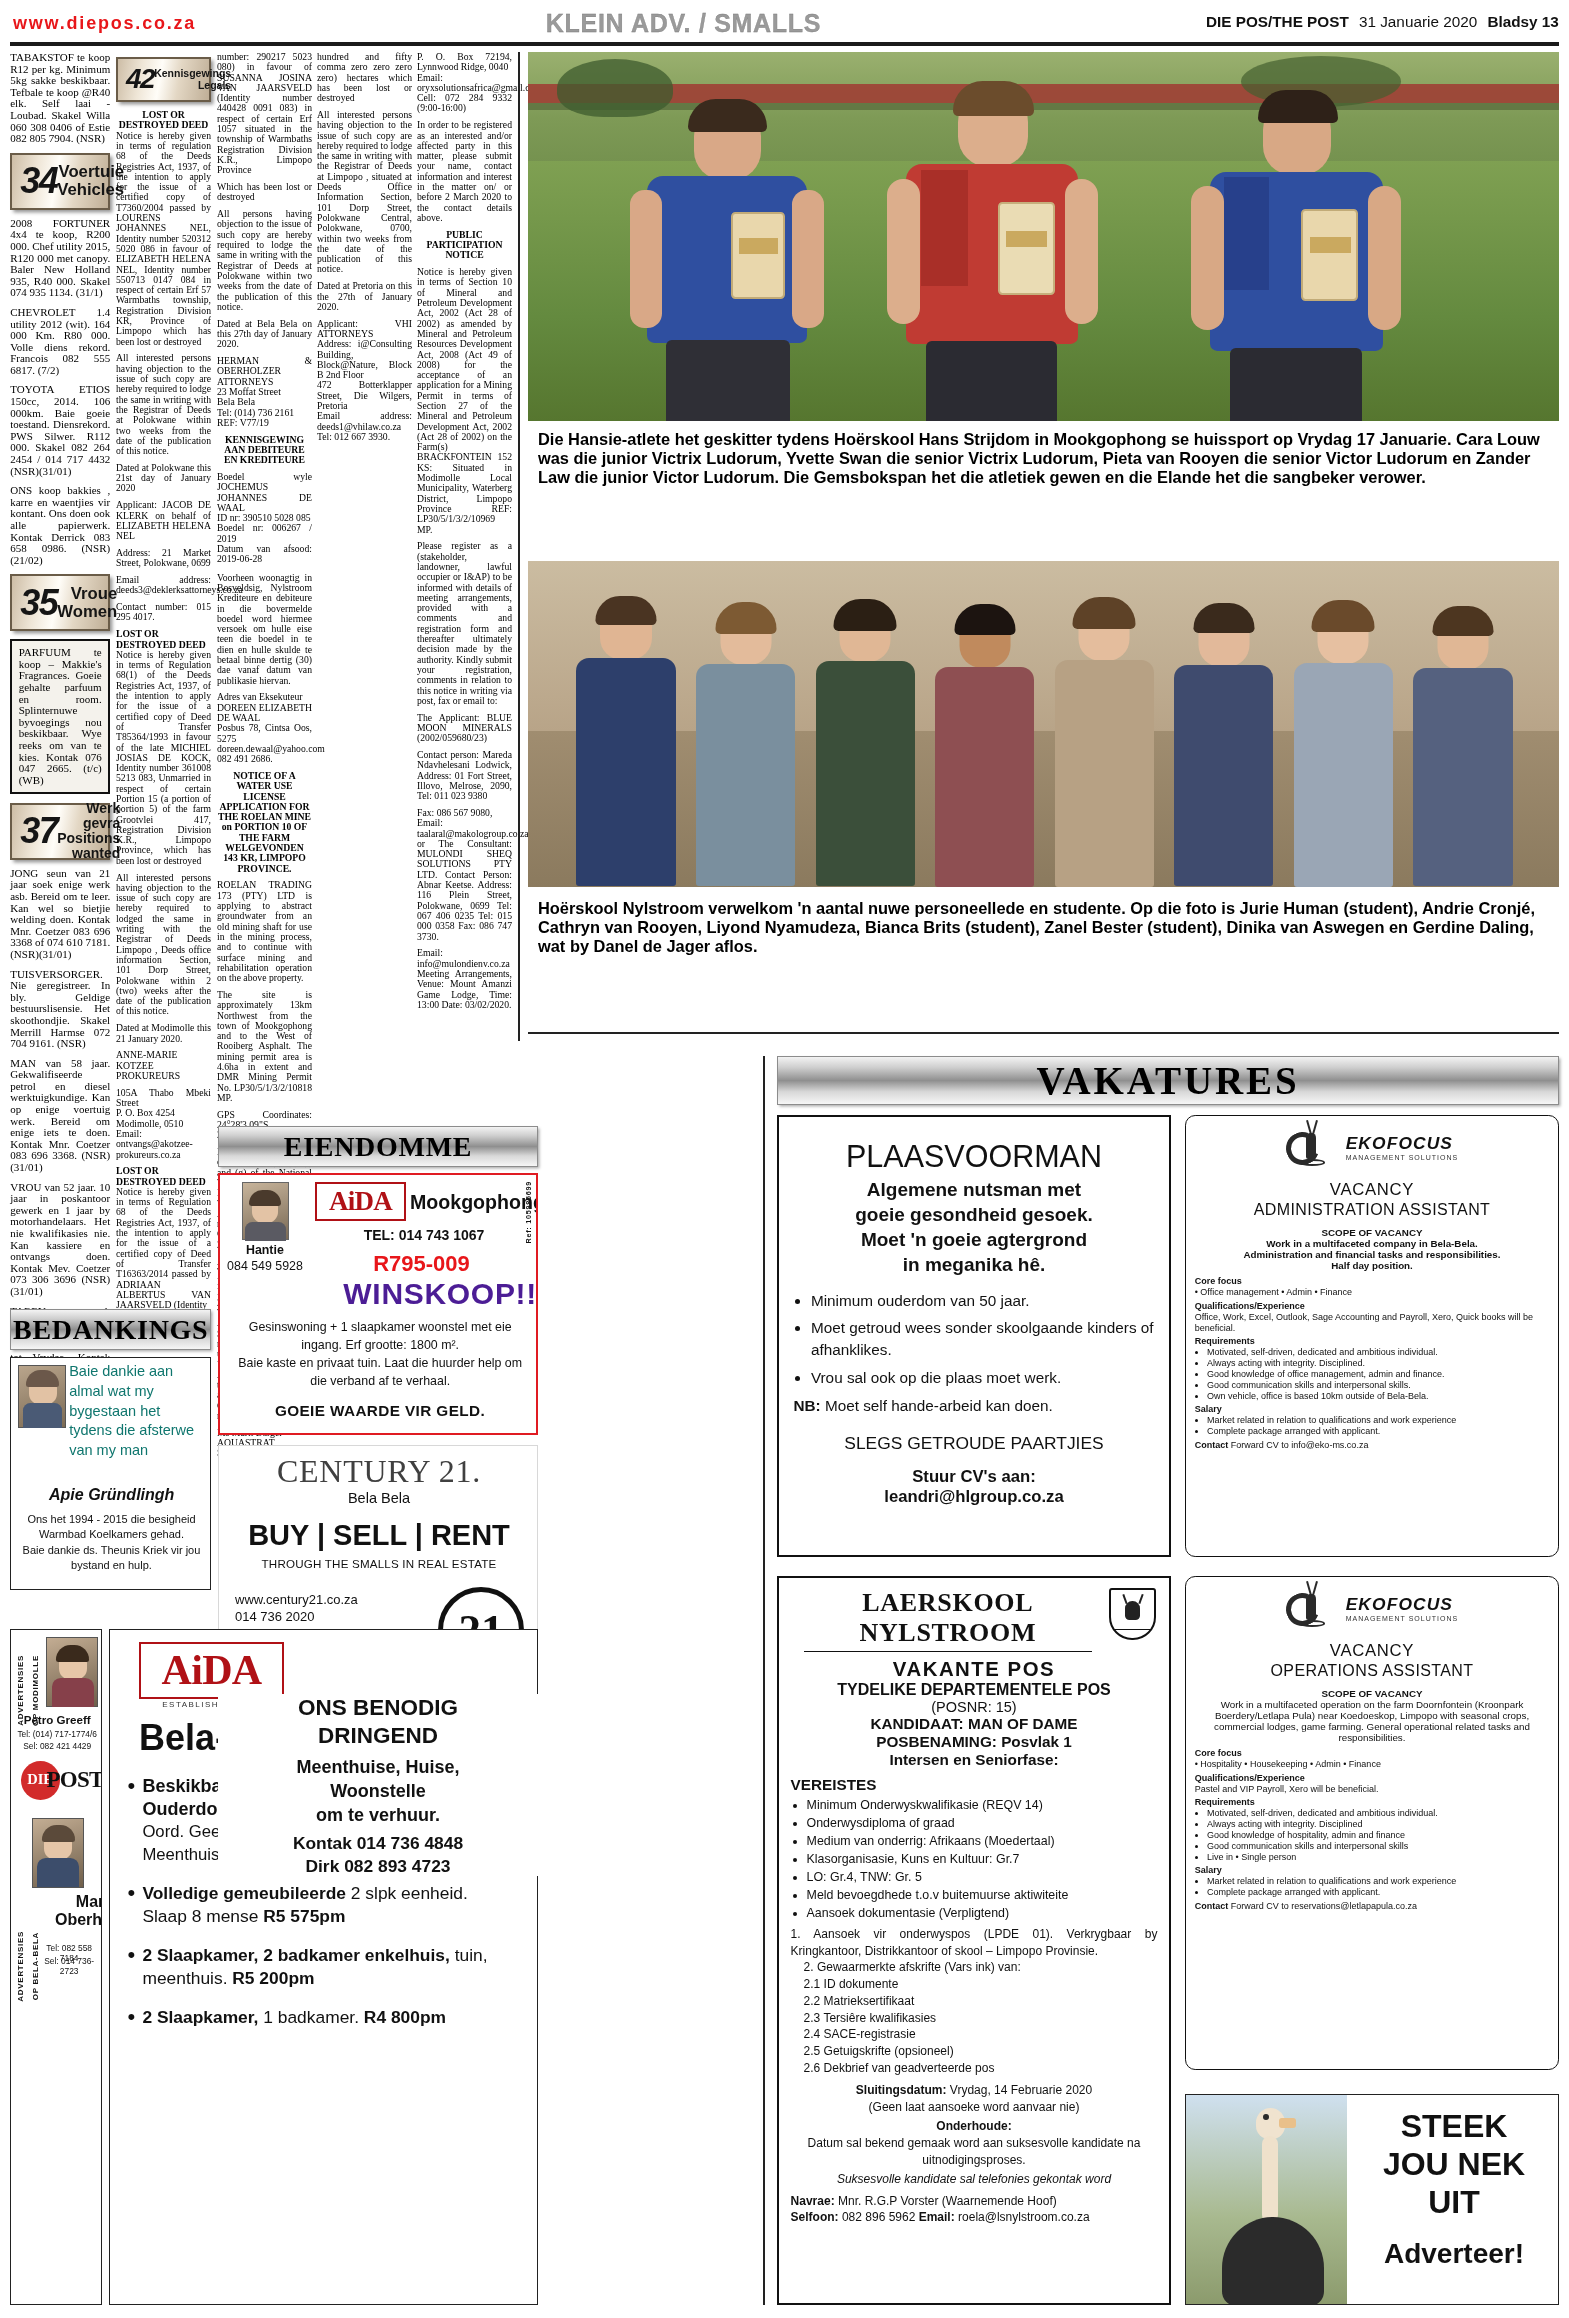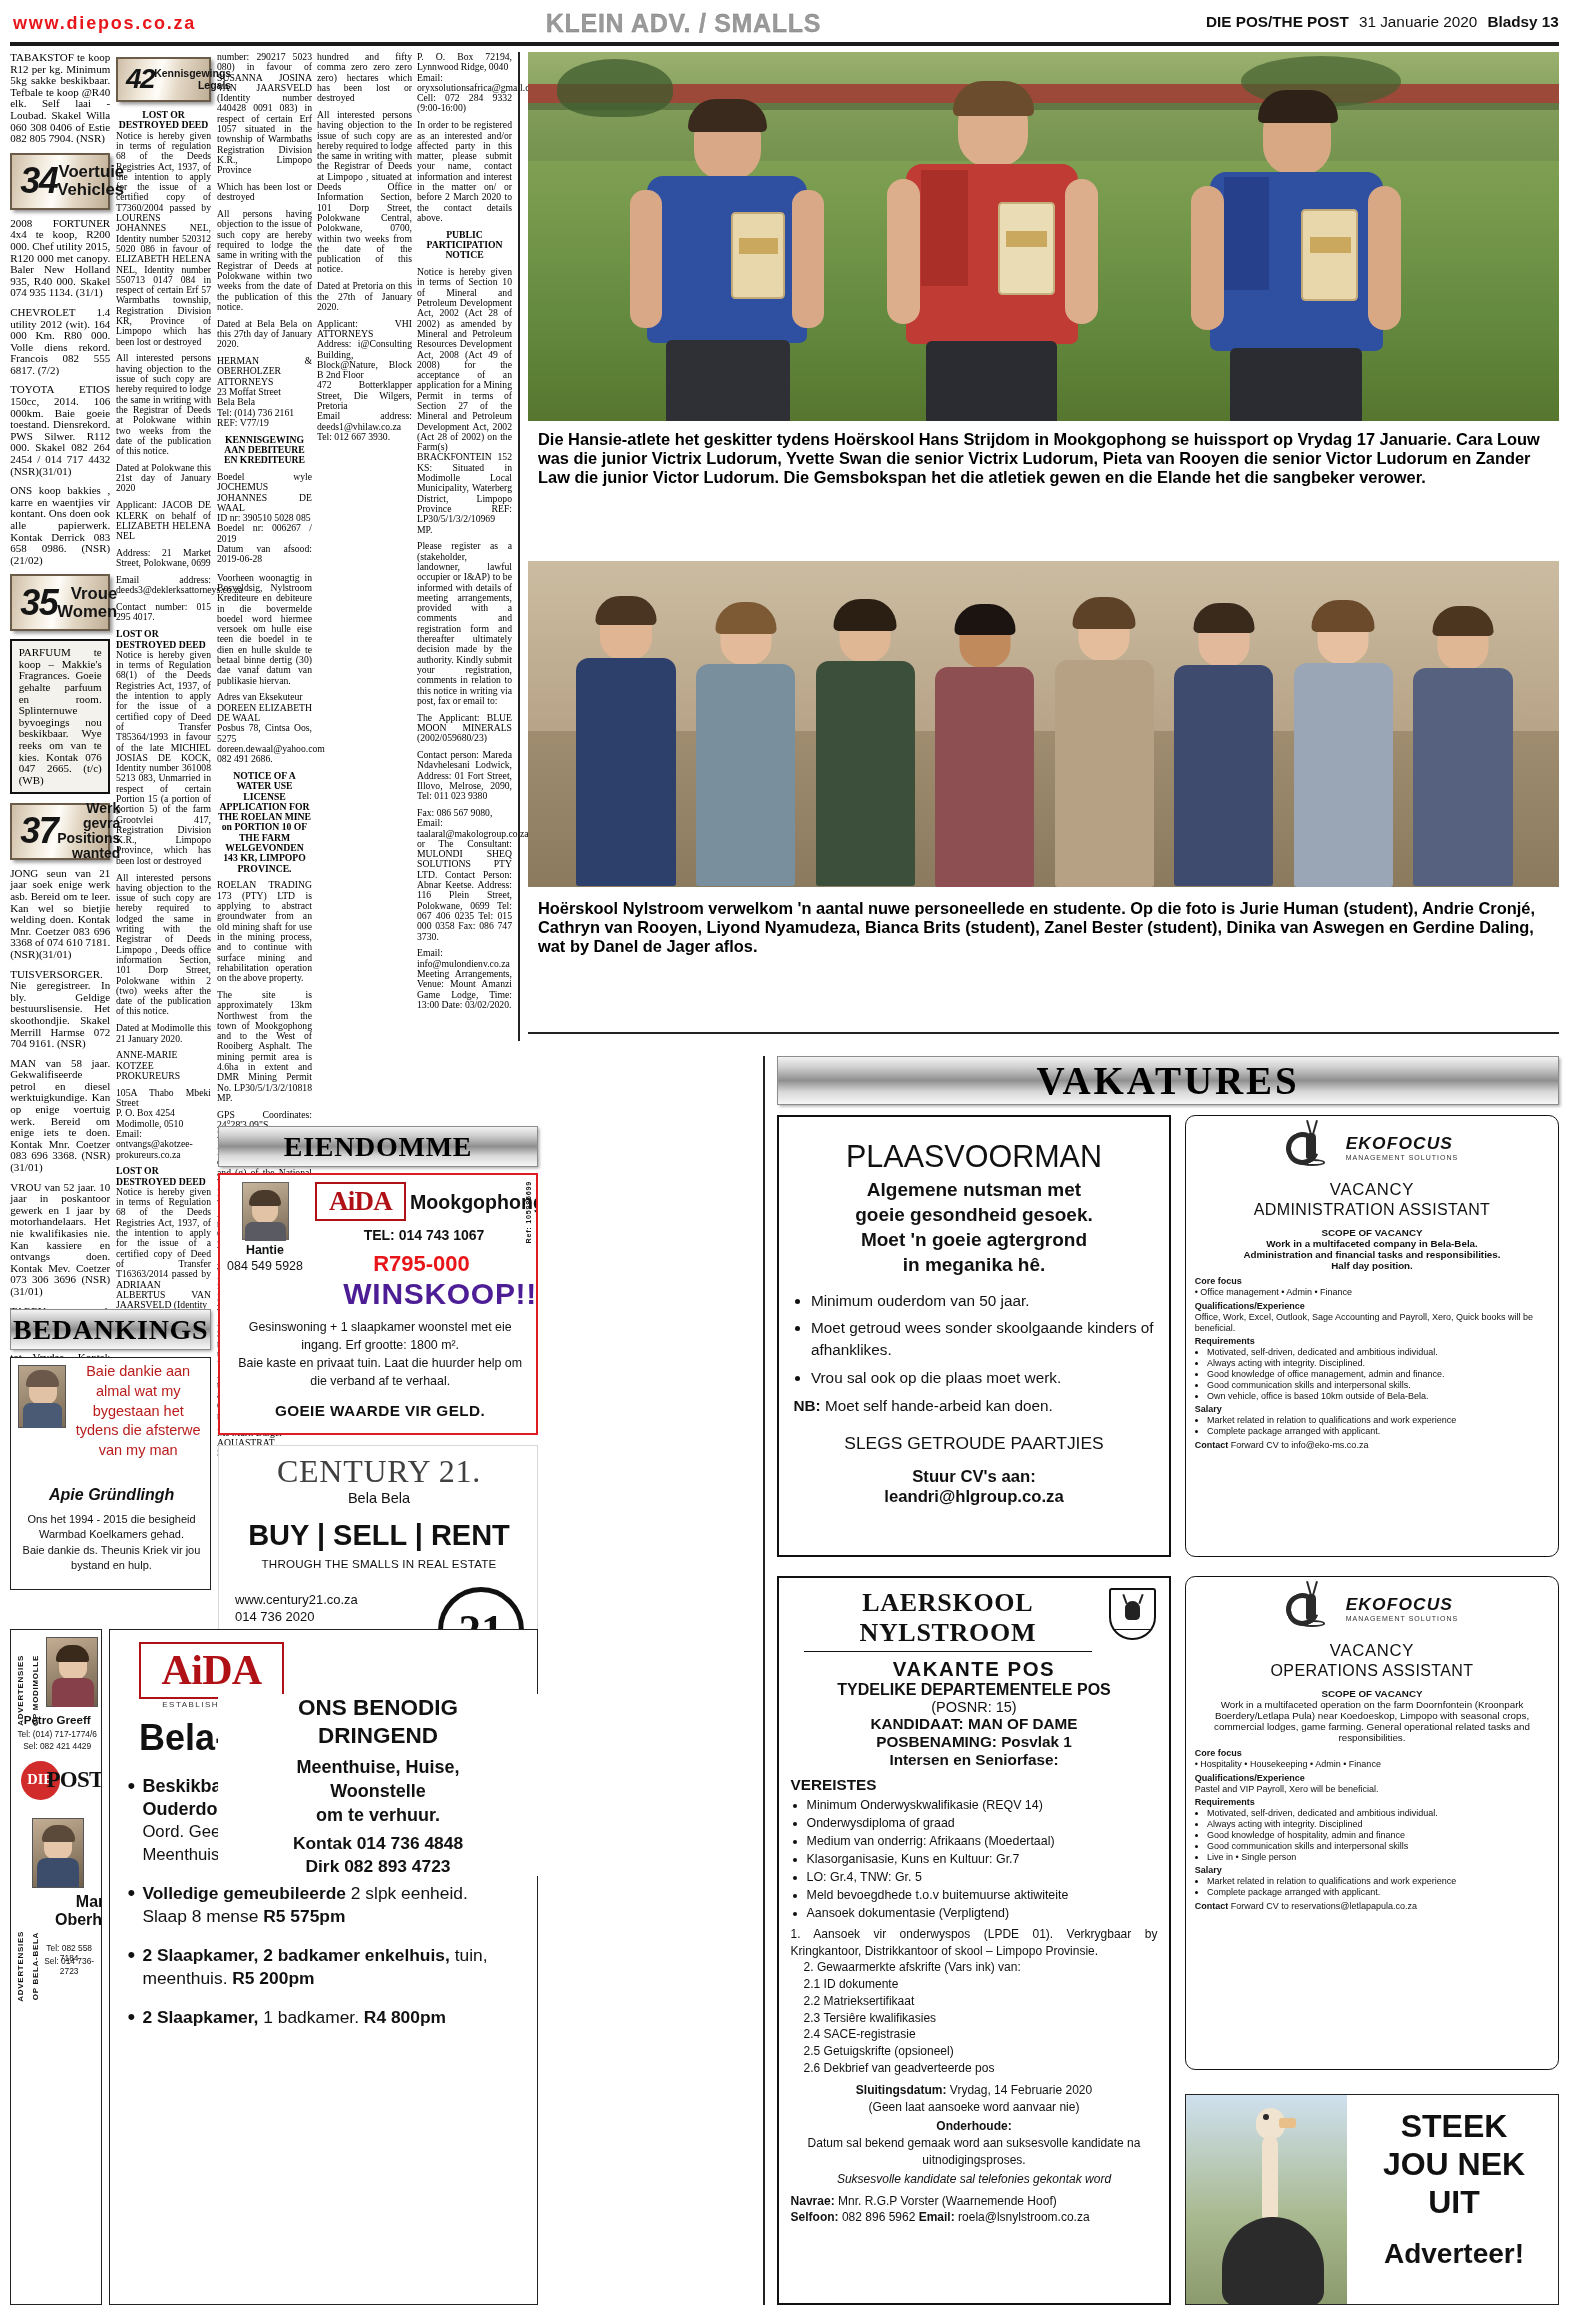--- a/index.html
+++ b/index.html
@@ -465,21 +465,21 @@
 <div class="banner" style="position:absolute;left:10.2px;top:1309px;width:201px;height:41px;font-size:28px;letter-spacing:0.7px;">
   <span>BEDANKINGS</span>
 </div>
 
 <div style="position:absolute;left:10.2px;top:1357px;width:201px;height:233px;border:1.5px solid #222;background:#fff;overflow:hidden;">
   <div style="position:absolute;left:7.3px;top:7.3px;width:48px;height:63px;background:linear-gradient(160deg,#b9a58c,#7b6a54);border:0.7px solid #555;"></div>
   <div style="position:absolute;left:17.4px;top:16px;width:28px;height:30.5px;background:#e2c2a4;border-radius:14px 14px 11.6px 11.6px;"></div>
   <div style="position:absolute;left:14.5px;top:11.6px;width:33px;height:17.4px;background:#6b584a;border-radius:16.7px 16.7px 2.9px 2.9px;"></div>
   <div style="position:absolute;left:11.6px;top:45px;width:39px;height:25px;background:#4a5a75;border-radius:7.3px 7.3px 0 0;"></div>
 
-  <div class="sans" style="position:absolute;left:58px;top:4.4px;width:138px;text-align:center;font-size:14.5px;line-height:19.6px;color:#b91c1c;">
+  <div class="sans" style="position:absolute;left:58px;top:4.4px;width:138px;text-align:left;font-size:14.5px;line-height:19.6px;color:#0f766e;">
     <div>Baie dankie aan</div>
     <div>almal wat my</div>
     <div>bygestaan het</div>
     <div>tydens die afsterwe</div>
     <div>van my man</div>
   </div>
   <div class="sans bld" style="position:absolute;left:0;top:128px;width:201px;text-align:center;font-style:italic;font-size:16px;color:#111;">Apie Gründlingh</div>
   <div class="sans" style="position:absolute;left:5.8px;top:154px;width:189px;text-align:center;font-size:11px;line-height:15.3px;color:#111;">
     <div>Ons het 1994 - 2015 die besigheid</div>
     <div>Warmbad Koelkamers gehad.</div>
@@ -554,21 +554,21 @@
 
   <div class="sans bld ctr" style="position:absolute;left:4.4px;top:68px;width:81px;font-size:12.4px;color:#111;">Hantie</div>
   <div class="sans ctr" style="position:absolute;left:0;top:84px;width:90px;font-size:12.4px;color:#111;">084 549 5928</div>
 
   <div style="position:absolute;left:95px;top:7.3px;width:91px;height:39px;border:2.2px solid #b01116;display:flex;align-items:center;justify-content:center;background:#fff;">
     <span class="aida-logo" style="font-size:27px;">AiDA</span>
   </div>
   <div class="sans bld" style="position:absolute;left:190px;top:16px;font-size:19.6px;color:#111;">Mookgophong</div>
   <div class="sans bld ctr" style="position:absolute;left:95px;top:52px;width:218px;font-size:14px;color:#111;">TEL: 014 743 1067</div>
 
-  <div class="sans bld ctr red" style="position:absolute;left:86px;top:76px;width:231px;font-size:22px;">R795-000</div>
+  <div class="sans bld ctr red" style="position:absolute;left:86px;top:76px;width:231px;font-size:22px;">R795-009</div>
   <div class="sans bld ctr" style="position:absolute;left:86px;top:102px;width:231px;font-size:30px;color:#4c1d95;letter-spacing:0.7px;text-align:right;">WINSKOOP!!</div>
 
   <div class="sans" style="position:absolute;left:10.2px;top:143px;width:300px;text-align:center;font-size:12.4px;line-height:18px;color:#111;">
     <div>Gesinswoning + 1 slaapkamer woonstel met eie</div>
     <div>ingang. Erf grootte: 1800 m².</div>
     <div>Baie kaste en privaat tuin. Laat die huurder help om</div>
     <div>die verband af te verhaal.</div>
   </div>
   <div class="sans bld ctr" style="position:absolute;left:0;top:227px;width:320px;font-size:15.3px;color:#111;letter-spacing:0.4px;">GOEIE WAARDE VIR GELD.</div>
 </div>

